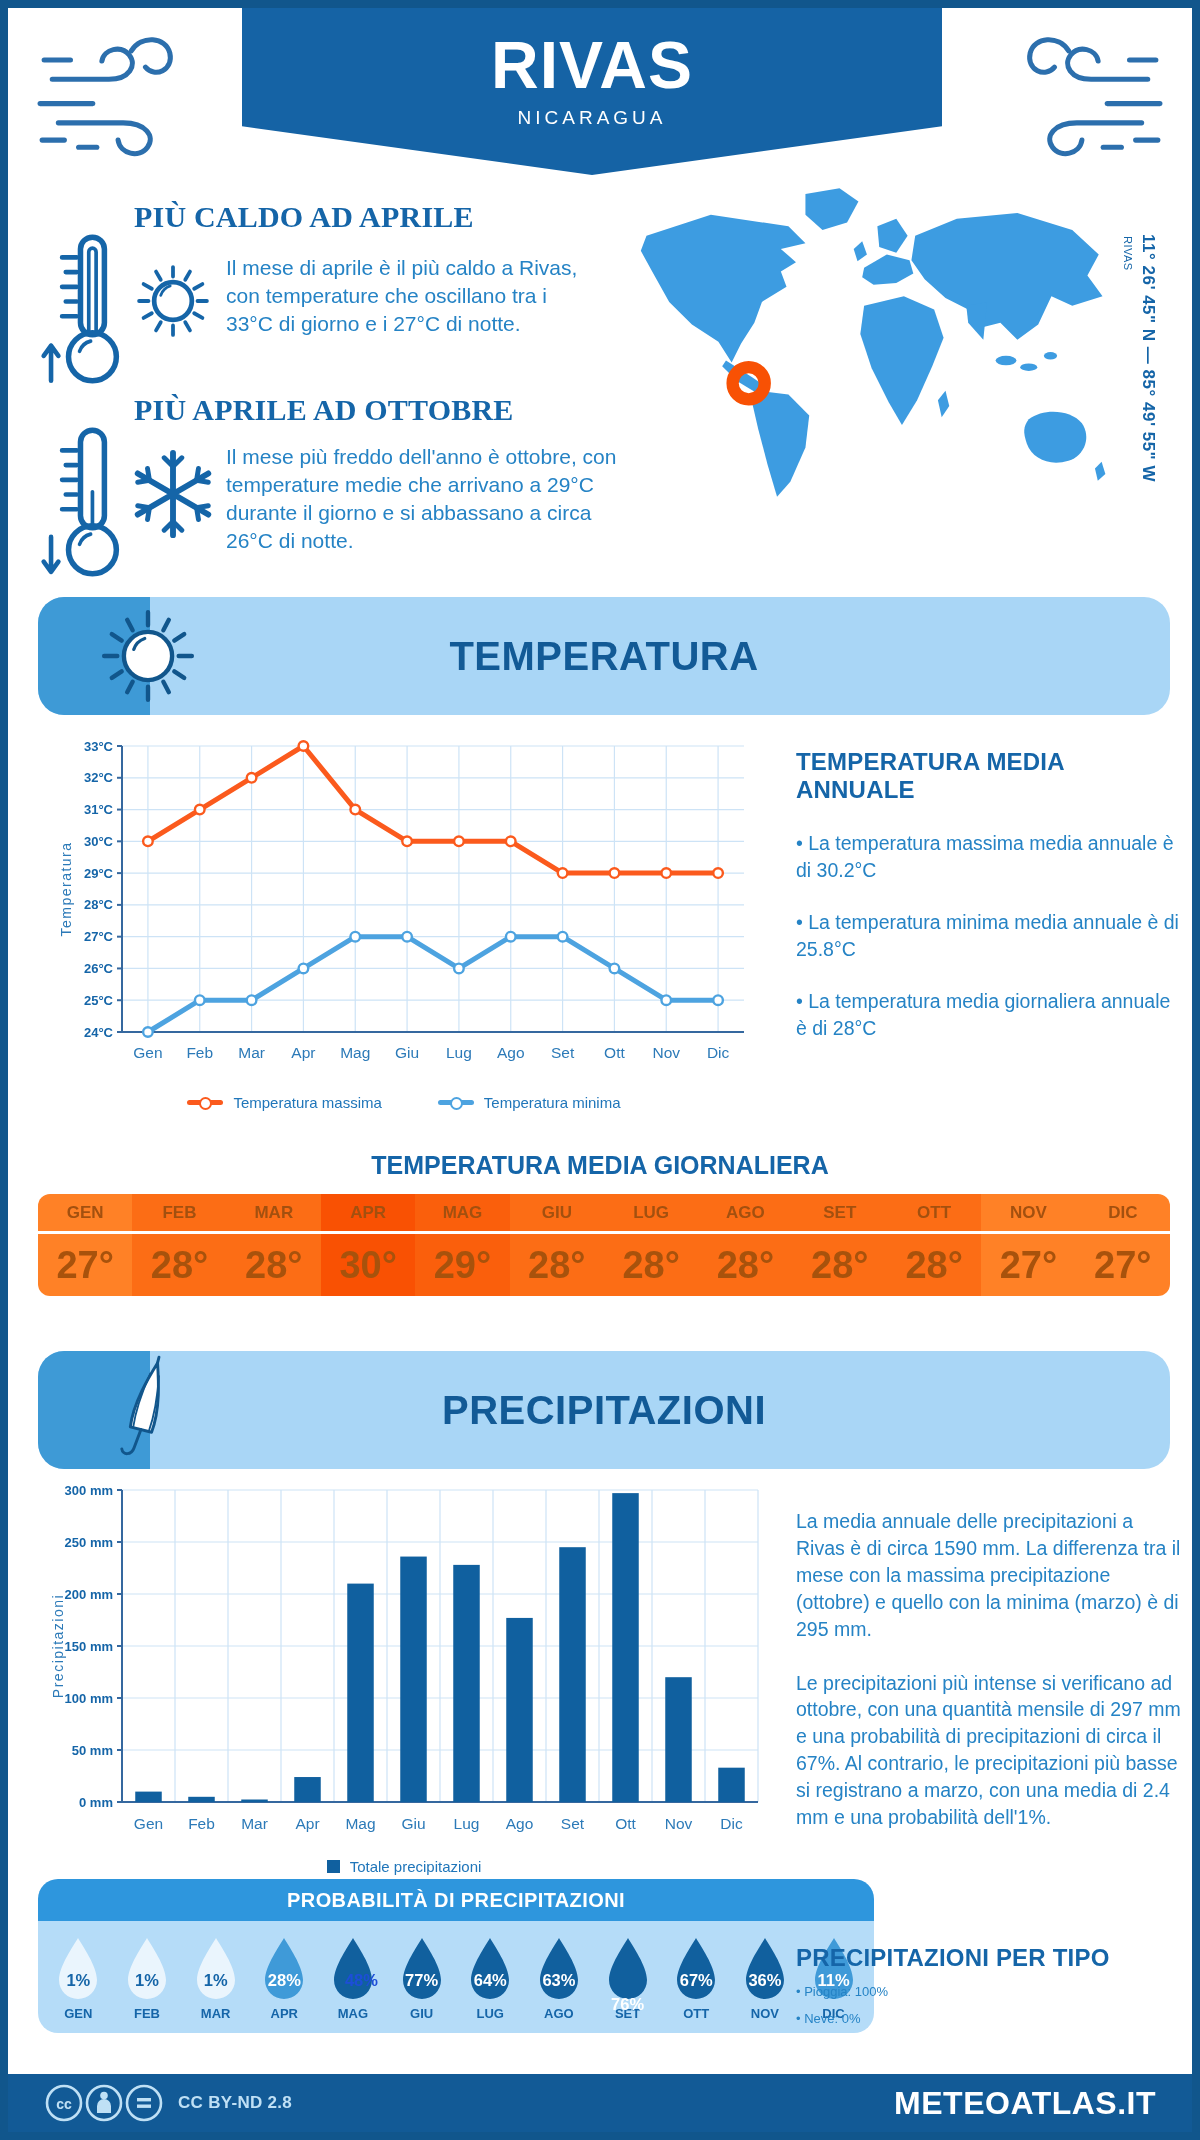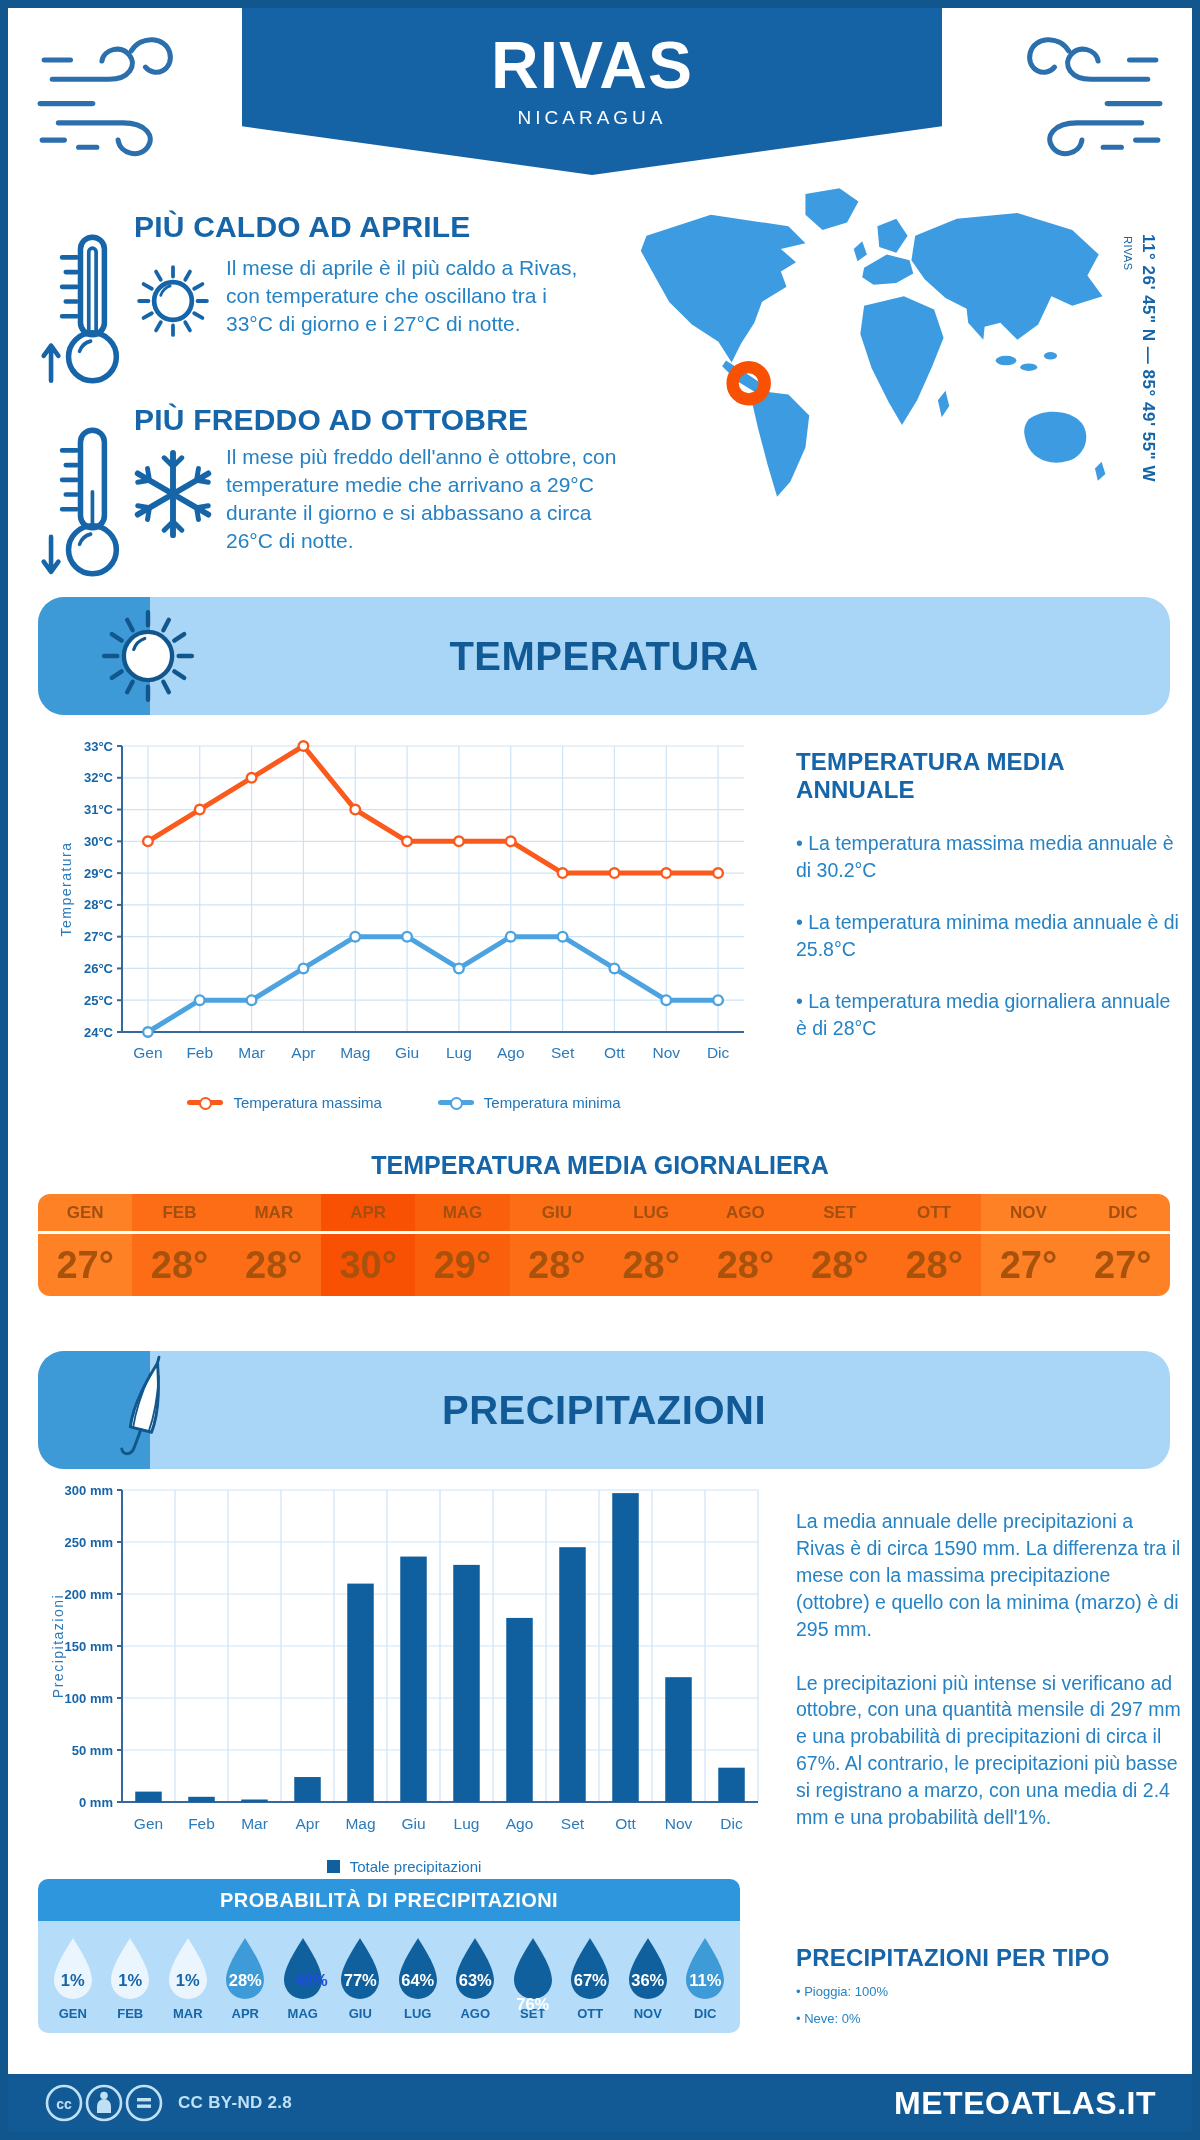--- a/index.html
+++ b/index.html
@@ -9,21 +9,21 @@
   .banner h1{margin:20px 0 0;font-size:66px;letter-spacing:1px;font-weight:bold;}
   .banner .sub{margin-top:4px;font-size:19px;letter-spacing:4px;}
   .wind{position:absolute;top:18px;width:152px;height:138px;}
   .wind.left{left:26px;}
   .wind.right{right:26px;transform:scaleX(-1);}
   
   .hl{position:absolute;left:30px;width:610px;}
   .hl.hot{top:192px;height:235px;}
   .hl.cold{top:385px;height:205px;}
   .hl .thermo{position:absolute;left:2px;top:8px;width:92px;height:200px;}
-  .hl .title{position:absolute;left:96px;top:10px;font-size:30px;font-weight:bold;color:#1565a8;letter-spacing:.2px;}
+  .hl .title{position:absolute;left:96px;top:0;font-size:30px;font-weight:bold;color:#1565a8;letter-spacing:.2px;font-family:Liberation Serif, serif;}
   .hl .sideicon{position:absolute;left:86px;top:52px;width:98px;height:98px;}
   .hl .text{position:absolute;left:188px;top:54px;width:372px;font-size:21px;line-height:1.34;color:#2583c5;}
   .hl.cold .text{width:412px;top:50px;}
   
   .map{position:absolute;left:612px;top:162px;width:492px;height:348px;}
   .coords{position:absolute;left:1130px;top:226px;writing-mode:vertical-rl;font-size:17px;font-weight:bold;color:#1565a8;letter-spacing:.5px;}
   .coords-place{position:absolute;left:1114px;top:228px;writing-mode:vertical-rl;font-size:11px;color:#1565a8;letter-spacing:.5px;}
   
   .band{position:absolute;left:30px;width:1132px;height:118px;background:#a9d6f6;border-radius:26px;}
   .band .sq{position:absolute;left:0;top:0;width:112px;height:118px;background:#3e9ad6;border-radius:26px 0 0 26px;}
@@ -49,21 +49,21 @@
   #daily-title{position:absolute;left:0;top:1143px;width:100%;text-align:center;font-size:25px;font-weight:bold;color:#1565a8;}
   
   .ttable{position:absolute;left:30px;top:1186px;width:1132px;height:102px;display:flex;border-radius:12px;overflow:hidden;}
   .tcol{flex:1;display:flex;flex-direction:column;}
   .tcol .th{height:37px;line-height:37px;text-align:center;font-size:17px;font-weight:bold;color:#a3500f;border-bottom:3px solid #fff;}
   .tcol .td{flex:1;display:flex;align-items:center;justify-content:center;font-size:38px;font-weight:bold;color:#a8520c;}
   
   #prec-text{position:absolute;left:788px;top:1500px;width:388px;font-size:19.5px;line-height:1.38;color:#2583c5;}
   #prec-text p{margin:0 0 27px;}
   
-  #prob{position:absolute;left:30px;top:1871px;width:702px;border-radius:10px;overflow:hidden;}
+  #prob{position:absolute;left:30px;top:1871px;width:836px;border-radius:20px;overflow:hidden;}
   #prob .phead{height:42px;line-height:42px;background:#2e96dd;color:#fff;text-align:center;font-size:20px;font-weight:bold;letter-spacing:.4px;}
   #prob .pbody{background:#b5dcf8;display:flex;justify-content:space-around;padding:14px 6px 12px;}
   .drop{position:relative;width:50px;text-align:center;}
   .drop svg{display:block;margin:0 auto;}
   .drop .pct{position:absolute;left:0;right:0;top:36px;font-size:16.5px;font-weight:bold;}
   .drop .mon{margin-top:5px;font-size:13px;font-weight:bold;color:#1565a8;}
   #pertipo{position:absolute;left:788px;top:1936px;width:380px;}
   #pertipo .bullet{margin-top:12px;font-size:13px;color:#2583c5;}
   
   .footer{position:absolute;left:0;bottom:0;width:1184px;height:58px;background:#125a96;display:flex;align-items:center;}
@@ -119,21 +119,21 @@
 
   <div class="hl cold">
     <svg class="thermo" viewBox="0 0 100 170" fill="none" stroke="#1565a8" stroke-linecap="round">
       <path d="M24 30 H40 M28 46 H40 M24 62 H40 M28 78 H40 M24 94 H40" stroke-width="5"></path>
       <rect x="44" y="8" width="26" height="106" rx="13" stroke-width="6"></rect>
       <path d="M57 75 V112" stroke-width="4"></path>
       <circle cx="57" cy="138" r="26" stroke-width="6"></circle>
       <path d="M43 132 A17 17 0 0 1 55 121" stroke-width="4"></path>
       <path d="M12 124 V162 M12 162 l-8 -11 M12 162 l8 -11" stroke-width="5"></path>
     </svg>
-    <div class="title">PIÙ FREDDO AD OTTOBRE</div>
+    <div class="title">PIÙ APRILE AD OTTOBRE</div>
     <svg class="sideicon" viewBox="0 0 100 100" fill="none" stroke="#1565a8" stroke-width="6" stroke-linecap="round">
       <path d="M50 8 V92 M14 29 L86 71 M14 71 L86 29"></path>
       <path d="M50 22 L41 13 M50 22 L59 13 M50 78 L41 87 M50 78 L59 87" stroke-width="5"></path>
       <path d="M26 36 L14 38 M26 36 L24 24 M74 64 L86 62 M74 64 L76 76" stroke-width="5"></path>
       <path d="M26 64 L14 62 M26 64 L24 76 M74 36 L86 38 M74 36 L76 24" stroke-width="5"></path>
     </svg>
     <div class="text">Il mese più freddo dell'anno è ottobre, con temperature medie che arrivano a 29°C durante il giorno e si abbassano a circa 26°C di notte.</div>
   </div>
 
   <svg class="map" viewBox="0 0 520 345">

